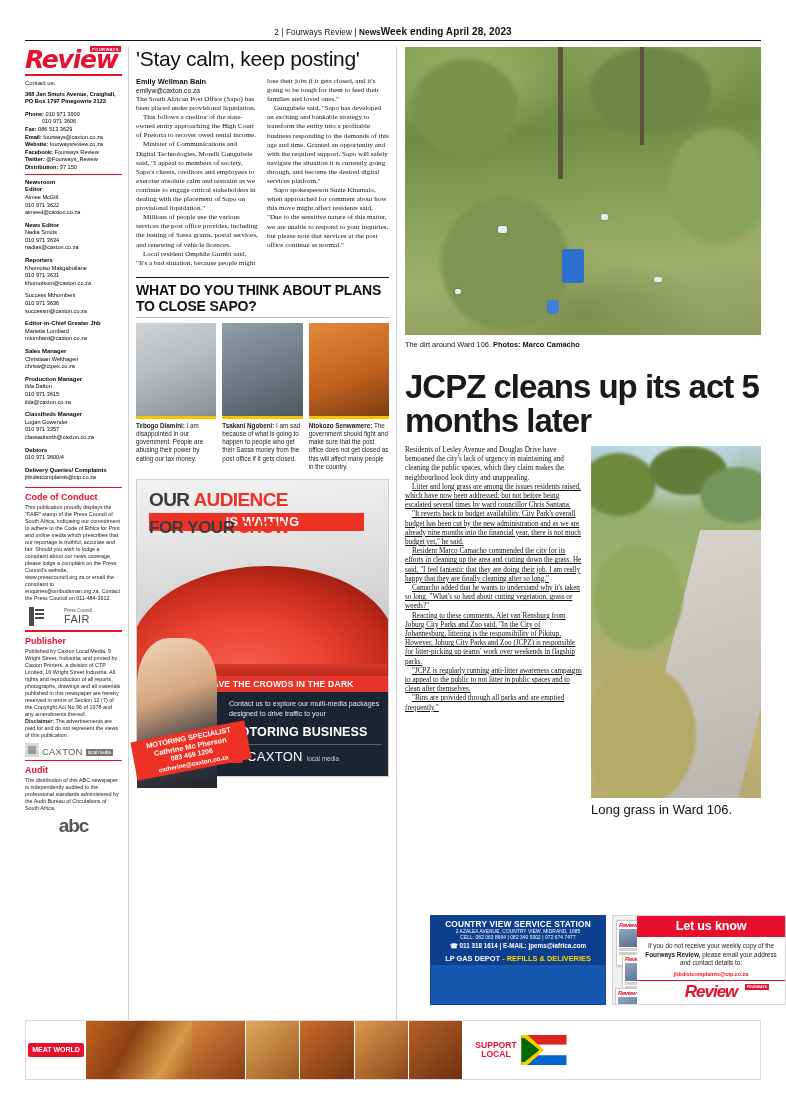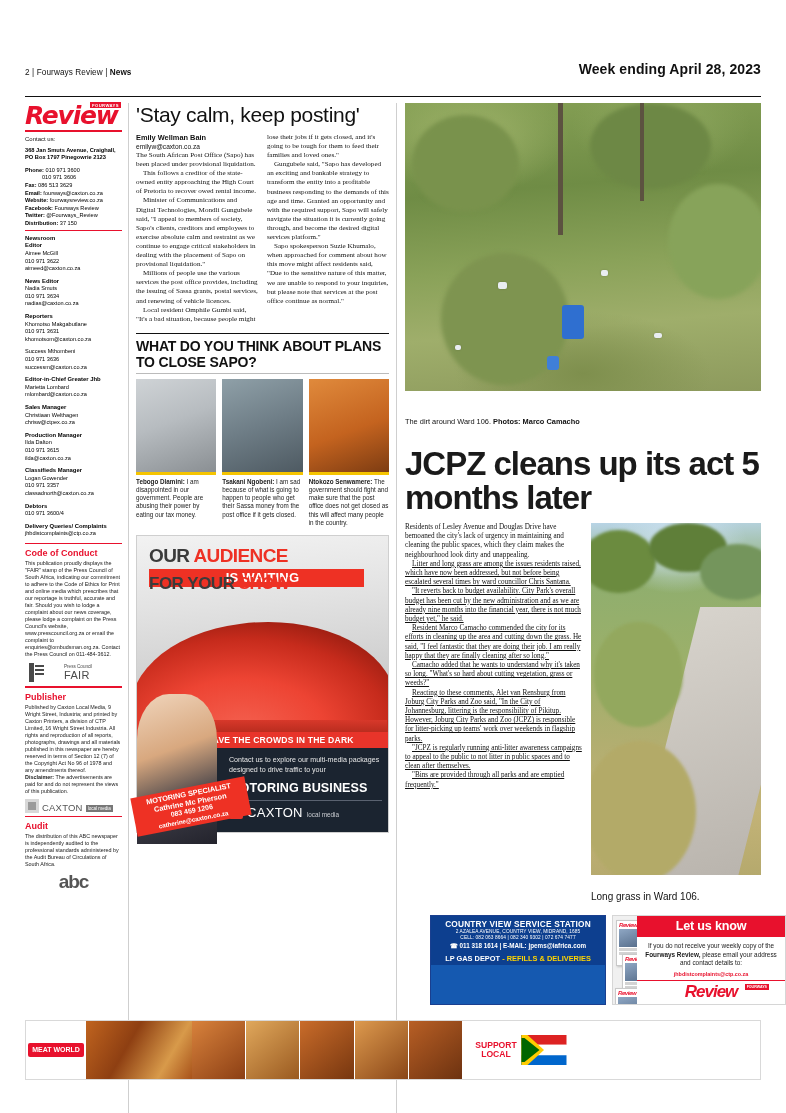--- a/index.html
+++ b/index.html
@@ -12,29 +12,28 @@
     width:786px; height:1113px;
     background:#ffffff;
     position:relative;
     overflow:hidden;
     padding:0;
   }
   .inner{ position:absolute; left:25px; top:26px; width:736px; height:1060px; }
 
   
   .topbar{
-    display:flex; justify-content:space-between; align-items:flex-end;
+    display:flex; justify-content:center; align-items:flex-end;
     font-size:8.2px; font-weight:bold; color:#111;
-    padding-bottom:19px; border-bottom:1.4px solid #111;
+    padding-bottom:3px; border-bottom:1.4px solid #111;
     letter-spacing:.1px;
-    margin-top:35px;
   }
   .topbar .left{ font-weight:normal; }
   .topbar .left b{ font-weight:bold; }
-  .topbar .right{ font-weight:bold; font-size:14px;}
+  .topbar .right{ font-weight:bold; font-size:10px;}
 
   
   .cols{ display:flex; margin-top:6px; height:1026px; }
   .col-rail{ width:104px; flex:0 0 104px; padding-right:6px; border-right:1px solid #cfcfcf;}
   .col-mid{ width:268px; flex:0 0 268px; padding:0 7px; border-right:1px solid #cfcfcf;}
   .col-right{ flex:1 1 auto; padding-left:8px; }
 
   
   .logo-wrap{ position:relative; margin-bottom:2px; }
   .logo-review{
@@ -151,21 +150,21 @@
     background:
       radial-gradient(ellipse 40% 28% at 18% 12%, #9fb36a 0%, transparent 70%),
       radial-gradient(ellipse 36% 26% at 72% 8%, #8ea75f 0%, transparent 70%),
       radial-gradient(ellipse 50% 30% at 50% 94%, #7e8f4d 0%, transparent 72%),
       linear-gradient(175deg,#86a055 0%,#6f8c45 30%,#8aa259 55%,#9fae6b 75%,#8d9a5d 100%);
   }
   .photo-top .shrub{ position:absolute; border-radius:50%; filter:blur(2px); }
   .photo-top .litter{ position:absolute; background:#e9edf2; border-radius:2px; box-shadow:0 0 2px rgba(0,0,0,.2);}
   .photo-top .blue{ position:absolute; background:#2f6fd0; border-radius:3px;}
   .photo-top .trunk{ position:absolute; background:#5c5240; }
-  .cap{ font-size:7.4px; line-height:11px; color:#111; padding:4px 0 2px 0;margin-top:21px;}
+  .cap{ font-size:7.4px; line-height:11px; color:#111; padding:4px 0 2px 0;}
   .cap b{ font-weight:bold;}
   .big-head{
     font-size:33px; line-height:34px; font-weight:bold; color:#1a1a1a;
     letter-spacing:-1px; margin:18px 0 8px 0; font-family:"Liberation Sans", sans-serif;
   }
   .right-body{ display:flex; gap:8px; }
   .right-text{ flex:0 0 178px; font-family:"Liberation Serif", serif; font-size:7.2px; line-height:9.2px; color:#111;}
   .right-text p{margin:0;}
   .right-text p+p{ text-indent:7px;text-decoration:underline;}
   .right-photo-col{ flex:1 1 auto; }
@@ -174,21 +173,21 @@
     background:
       radial-gradient(ellipse 60% 20% at 50% 6%, #cfe3f2 0%, transparent 70%),
       linear-gradient(178deg,#b8d4e6 0%,#8fae6e 16%,#9bb06a 38%,#b2ae70 62%,#c3b377 82%,#b5a96d 100%);
   }
   .photo-tall .road{
     position:absolute; right:-10px; top:24%; width:62%; height:78%;
     background:linear-gradient(160deg,#d7d3cc,#b9b4ad);
     transform:skewX(-14deg); filter:blur(.4px);
   }
   .photo-tall .tree{ position:absolute; border-radius:50%; filter:blur(1.6px);}
-  .cap2{ font-size:10px; color:#111; padding-top:16px;}
+  .cap2{ font-size:13px; color:#111; padding-top:4px;}
 
   
   .bottom-ads{ position:absolute; left:405px; top:889px; width:356px; display:flex; gap:6px;}
   .gas{ width:176px; border:1px solid #1a3f8f; background:#1559b0; color:#fff; overflow:hidden;}
   .gas .hd{ background:#0d3f8f; text-align:center; padding:3px 2px 2px;}
   .gas .hd .t1{ font-size:8.3px; font-weight:bold; letter-spacing:.2px;}
   .gas .hd .t2{ font-size:4.8px; letter-spacing:.1px; line-height:6.4px;}
   .gas .hd .t3{ font-size:4.8px; letter-spacing:.1px; line-height:6.4px;}
   .gas .hd .t4{ font-size:6.3px; font-weight:bold; line-height:8px;}
   .gas .mid{ display:flex; padding:3px; gap:4px; align-items:flex-start;}

